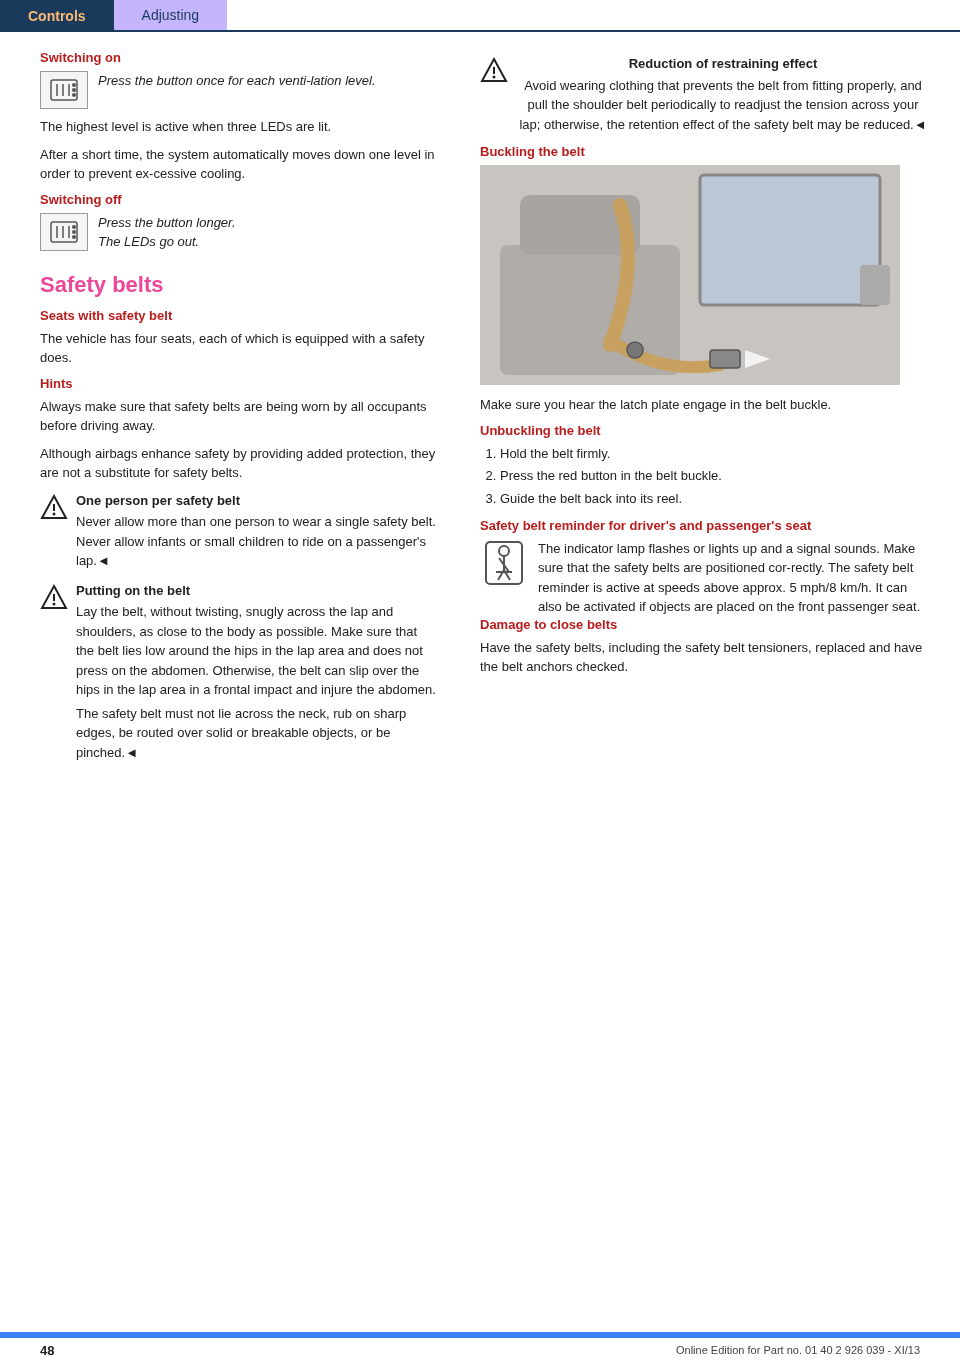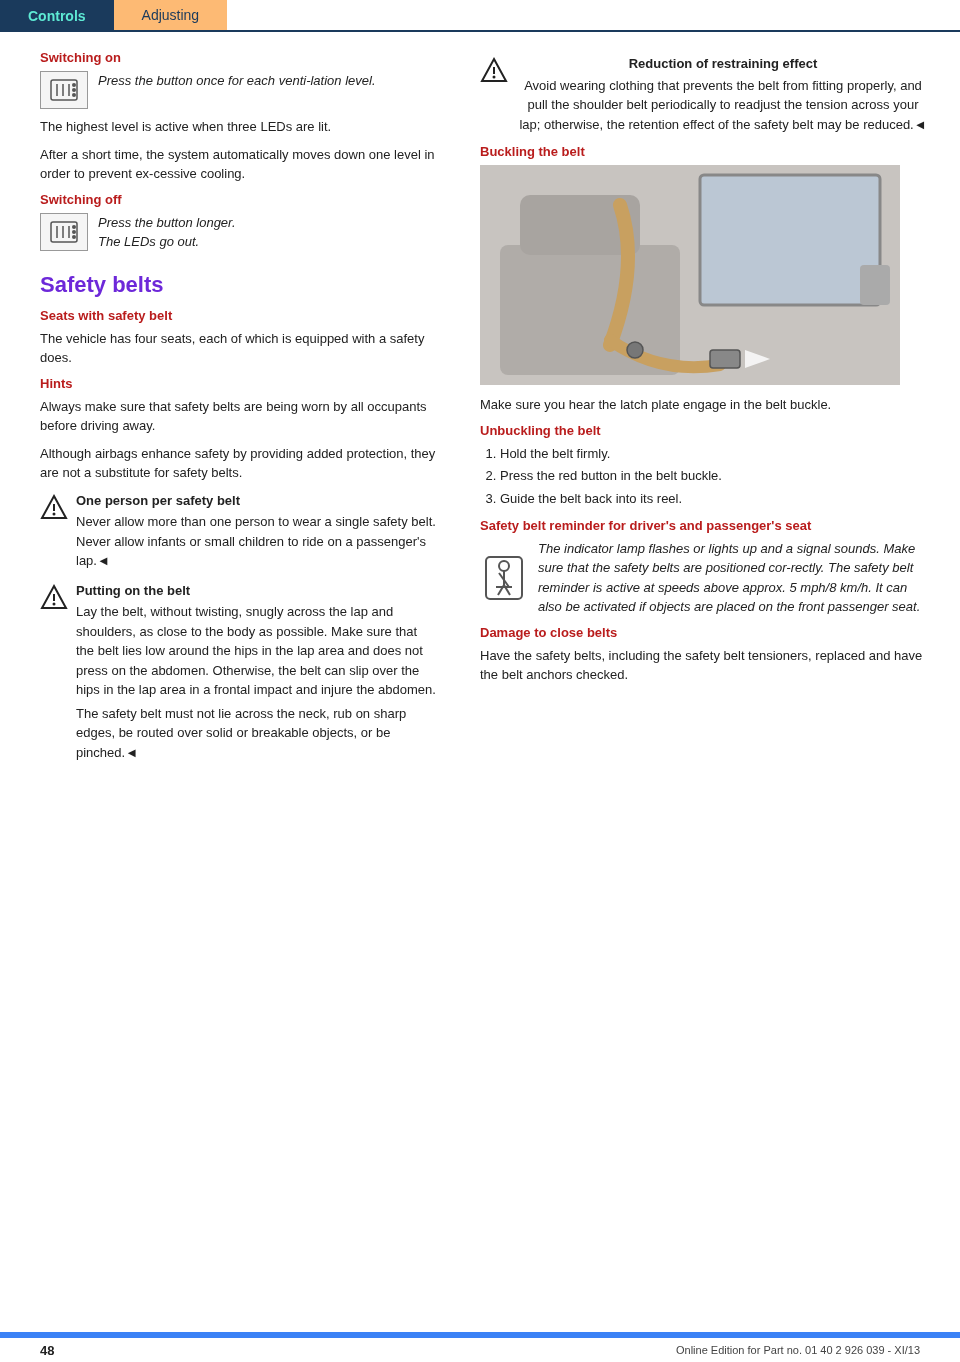--- a/index.html
+++ b/index.html
@@ -14,29 +14,29 @@
     }
 
     
     .top-nav {
       display: flex;
       height: 32px;
       background: #fff;
     }
     .top-nav .tab-controls {
       background: #1a3a5c;
-      color: #5eead4;
+      color: #fdba74;
       padding: 0 28px;
       display: flex;
       align-items: center;
       font-size: 14px;
       font-weight: bold;
     }
     .top-nav .tab-adjusting {
-      background: #fdba74;
+      background: #c4b5fd;
       color: #1a3a5c;
       padding: 0 28px;
       display: flex;
       align-items: center;
       font-size: 14px;
       border-bottom: 2px solid #1a3a5c;
     }
     .top-nav-line {
       flex: 1;
       border-bottom: 2px solid #1a3a5c;
@@ -62,21 +62,21 @@
 
     .section-title {
       color: #b91c1c;
       font-size: 13px;
       font-weight: bold;
       margin-bottom: 6px;
       margin-top: 0;
     }
 
     .section-title.large {
-      color: #6d28d9;
+      color: #ec4899;
       font-size: 22px;
       font-weight: bold;
       margin-top: 20px;
       margin-bottom: 10px;
     }
 
     p {
       font-size: 13px;
       line-height: 1.5;
       margin-bottom: 8px;
@@ -179,24 +179,22 @@
       font-weight: bold;
     }
     .footer-info {
       font-size: 11px;
       color: #444;
     }
 
     
     .seat-icon-box {
       display: flex;
-      align-items: center;
-      margin-bottom: 8px;
+      align-items: flex-start;
       margin-top: 6px;
-      font-style: italic;
     }
     .seat-icon {
       width: 48px;
       height: 48px;
       flex-shrink: 0;
       margin-right: 10px;
       display: flex;
       align-items: center;
       justify-content: center;
     }

